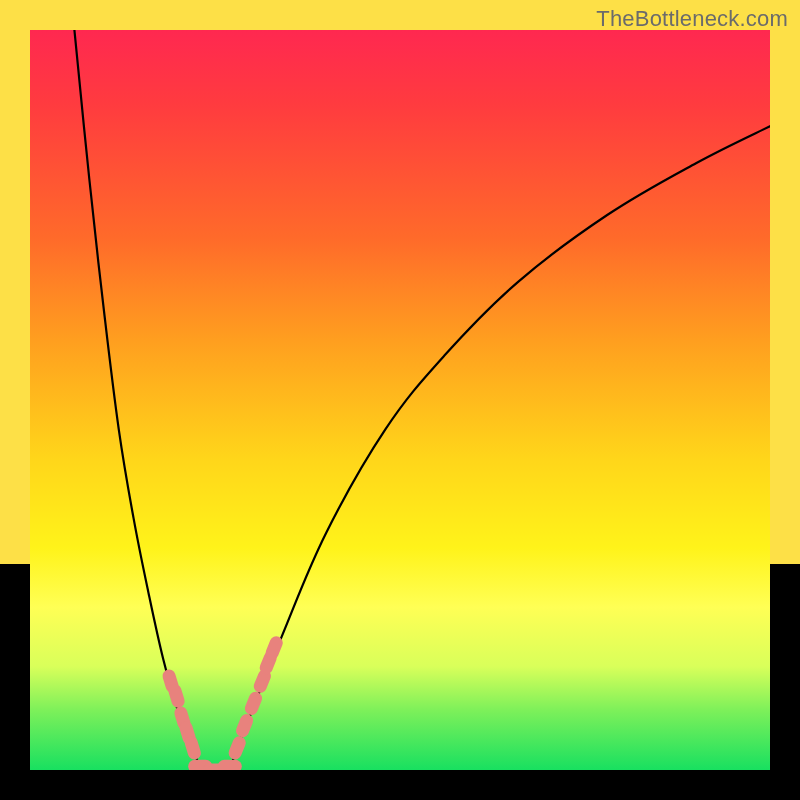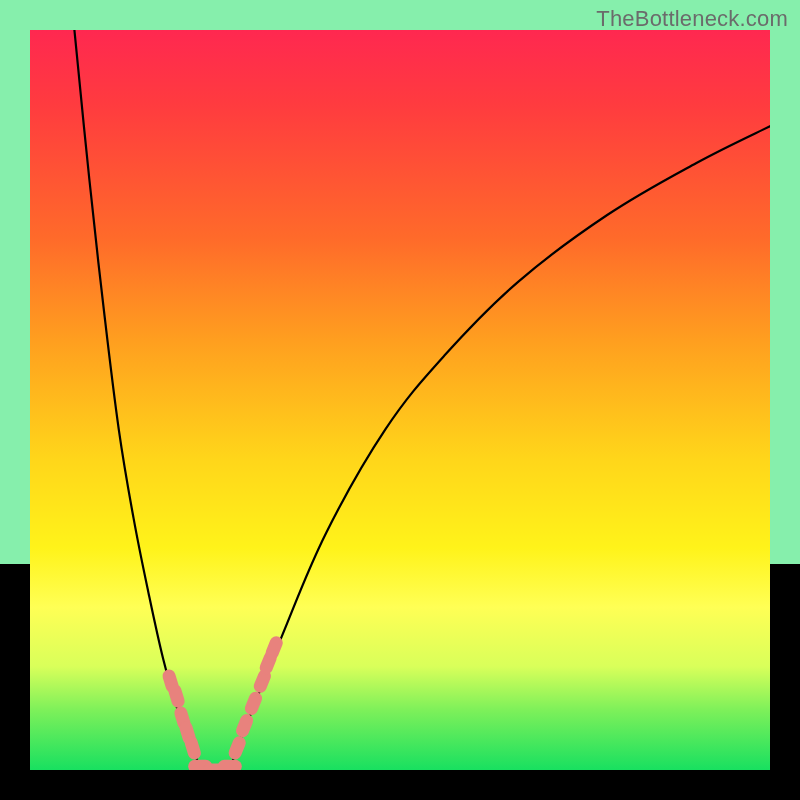--- a/index.html
+++ b/index.html
@@ -8,21 +8,21 @@
     width: 800px;
     height: 800px;
     overflow: hidden;
     background: #000;
     font-family: Arial, Helvetica, sans-serif;
   }
   .stage {
     position: relative;
     width: 800px;
     height: 564px;
-    background: #86efac;
+    background: #fde047;
   }
   .plot {
     position: absolute;
     left: 30px;
     top: 30px;
     width: 740px;
     height: 740px;
     background: linear-gradient(to bottom,
       #ff2850 0%,
       #ff3b3f 10%,

